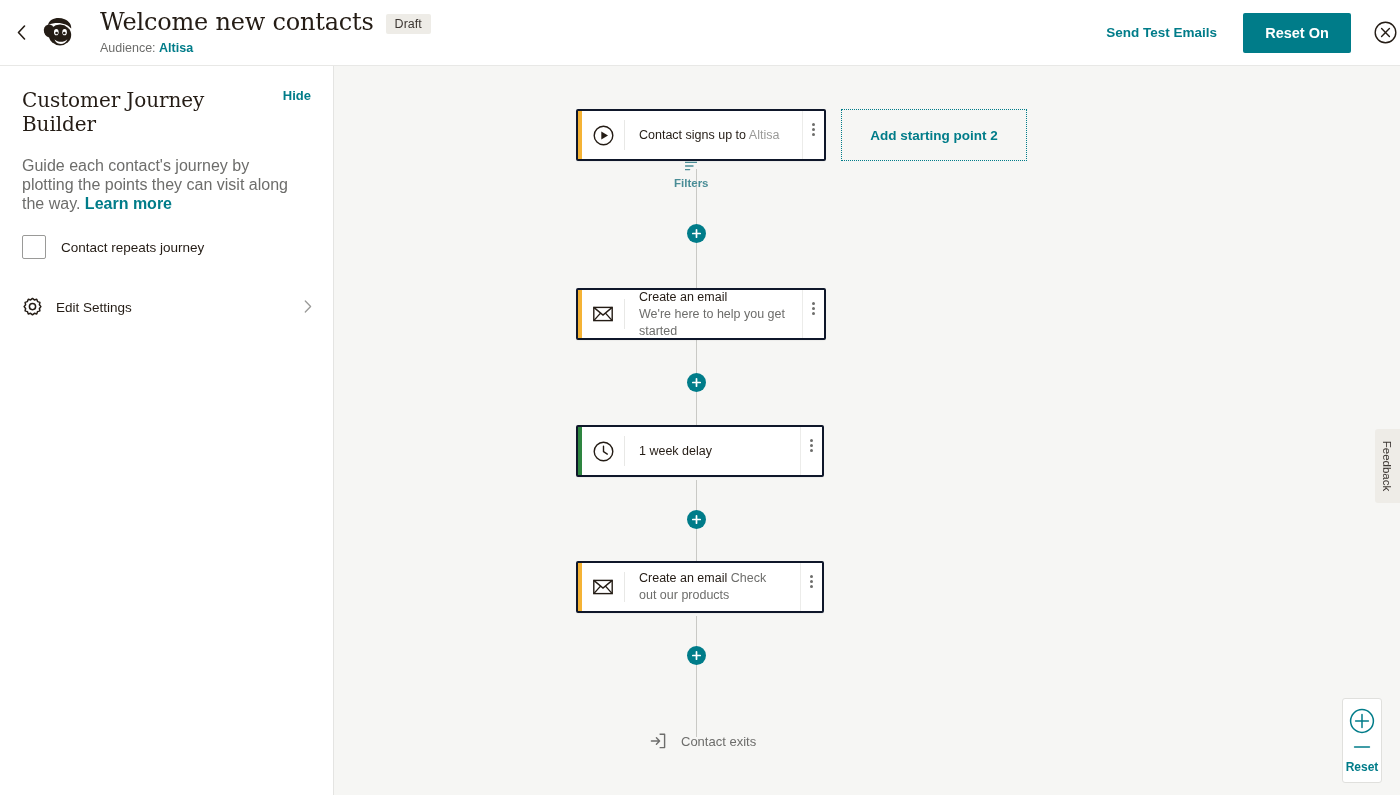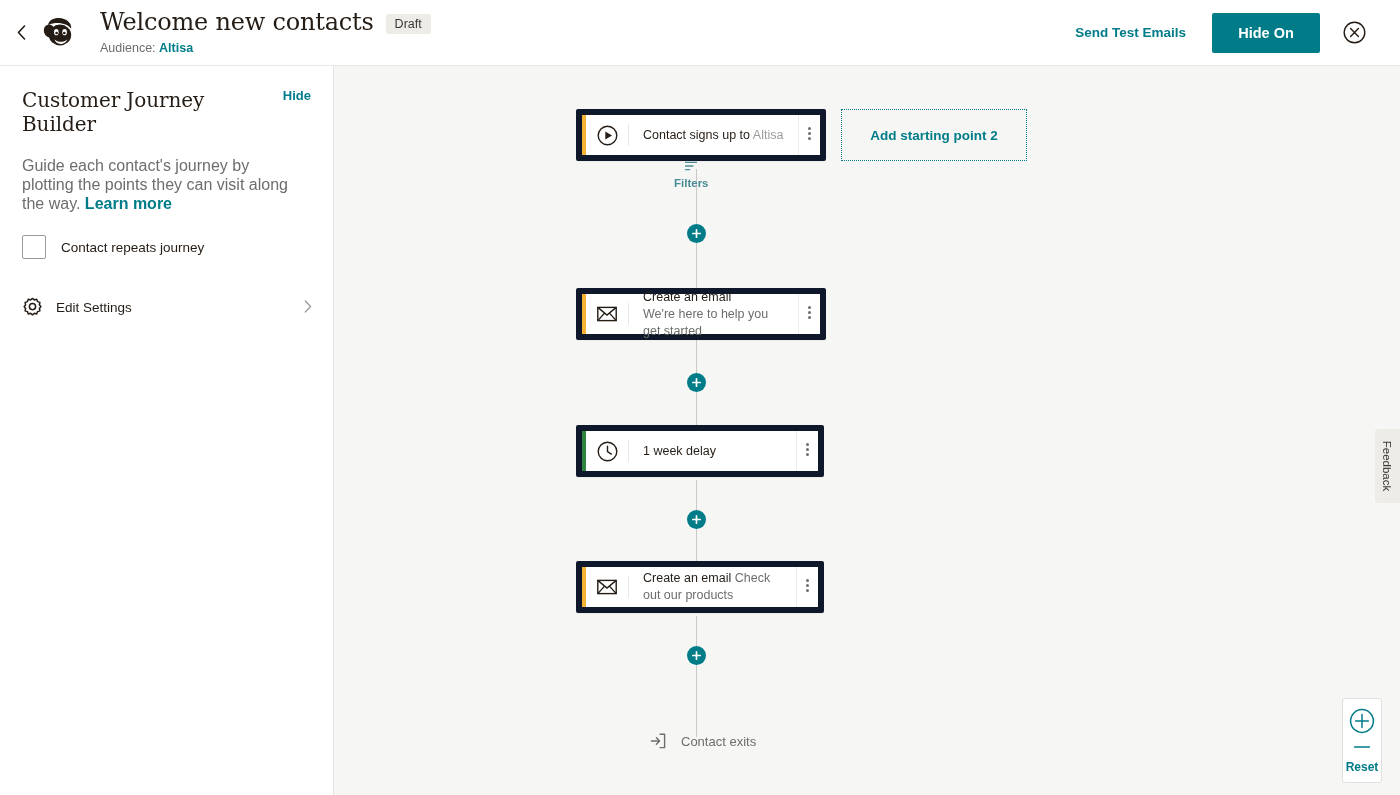--- a/index.html
+++ b/index.html
@@ -41,21 +41,21 @@
     font-size: 12.5px; padding: 4px 9px 4px 9px;
     border-radius: 2px; line-height: 1;
     position: relative; top: 1px;
   }
   .audience-row {
     margin-top: 5px; font-size: 12.5px; color: #6d6d6b;
   }
   .audience-name { color: #007c89; font-weight: bold; }
   .header-right {
     margin-left: auto; display: flex; align-items: center; gap: 0;
-    padding-right: 34px;
+    padding-right: 3px;
   }
   .send-test {
     color: #007c89; font-size: 13.5px; font-weight: bold;
     margin-right: 26px; cursor: pointer; text-decoration: none;
   }
   .turn-on-btn {
     background: #007c89; color: #ffffff;
     font-size: 14.5px; font-weight: bold;
     border: none; border-radius: 2px;
     width: 108px; height: 40px;
@@ -131,21 +131,21 @@
     border-radius: 50%; background: #007c89;
     display: flex; align-items: center; justify-content: center;
     cursor: pointer;
   }
   .plus-btn svg { display: block; }
 
   
   .card {
     position: absolute;
     background: #ffffff;
-    border: 6px solid #0f172a;
+    border: 2px solid #0f172a;
     border-radius: 2px;
     display: flex; align-items: stretch;
     box-shadow: 0 1px 1px rgba(0,0,0,0.04);
     cursor: pointer;
   }
   .card-accent { width: 4px; flex: 0 0 4px; }
   .accent-orange { background: #f5b335; }
   .accent-green  { background: #2e8540; }
   .card-icon {
     width: 42px; flex: 0 0 42px;
@@ -261,21 +261,21 @@
       <div class="status-badge">Draft</div>
     </div>
     <div class="audience-row">
       <span>Audience:</span>
       <span class="audience-name">Altisa</span>
     </div>
   </div>
 
   <div class="header-right">
     <a class="send-test">Send Test Emails</a>
-    <button class="turn-on-btn">Hide On</button>
+    <button class="turn-on-btn">Reset On</button>
     <div class="close-btn">
       <svg width="23" height="23" viewBox="0 0 23 23">
         <circle cx="11.5" cy="11.5" r="10.3" stroke="#241c15" stroke-width="1.4" fill="none"></circle>
         <path d="M7.6 7.6 L15.4 15.4 M15.4 7.6 L7.6 15.4" stroke="#241c15" stroke-width="1.4" stroke-linecap="round"></path>
       </svg>
     </div>
   </div>
 </div>
 
 <div class="sidebar">

